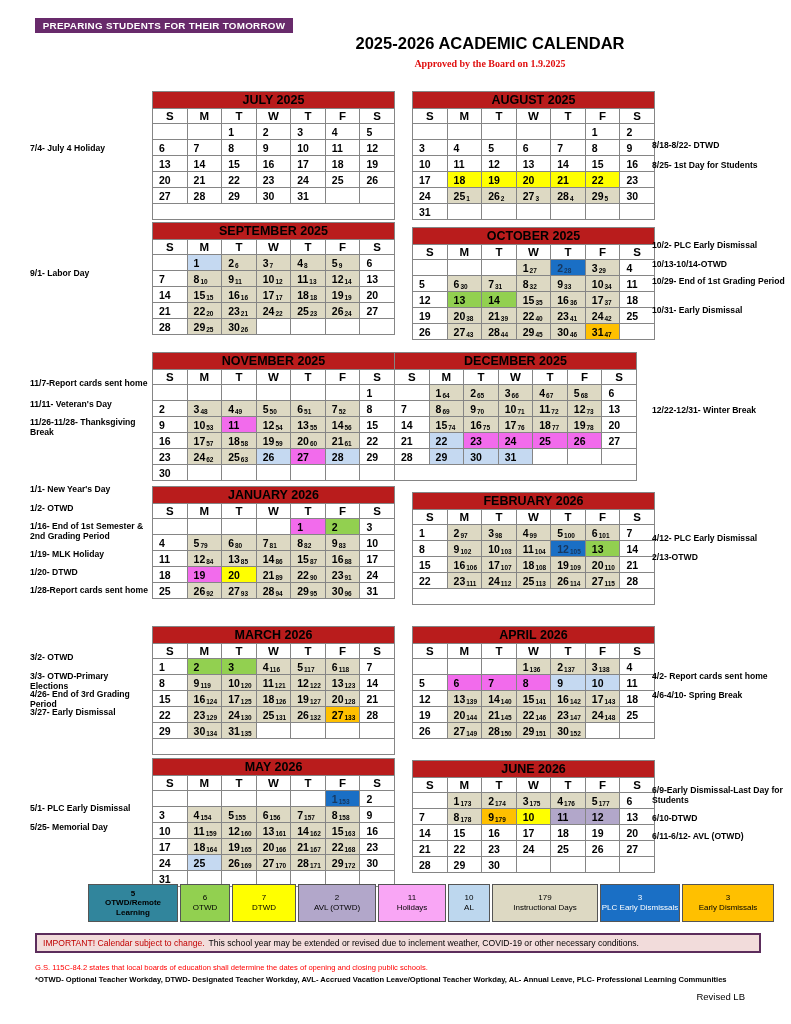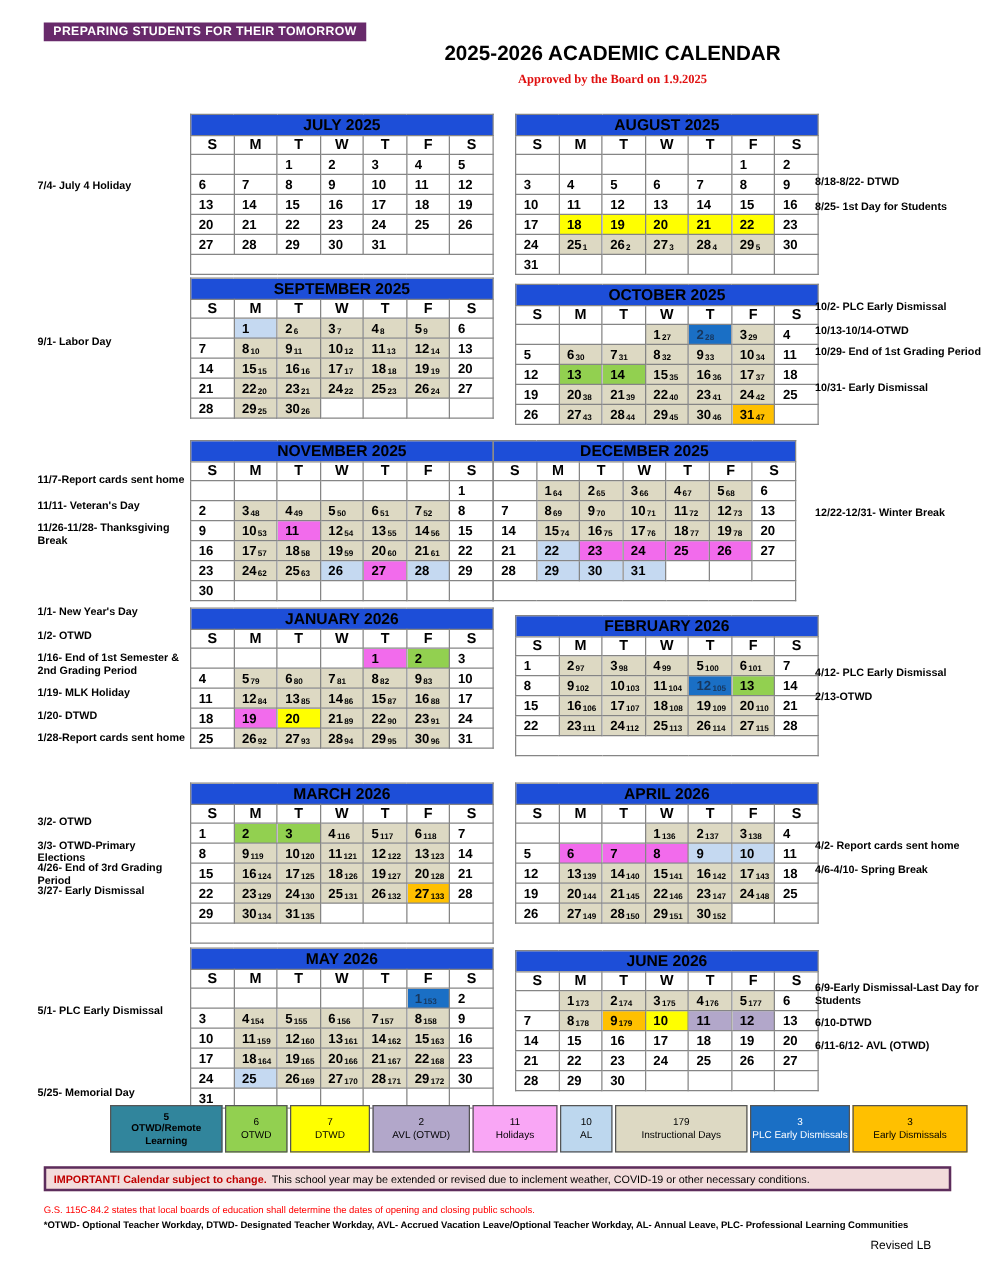--- a/index.html
+++ b/index.html
@@ -16,21 +16,21 @@
   .tagline{margin-top:4px;background:#682A6B;color:#fff;font-size:9.8px;font-weight:bold;
            text-align:center;padding:2px 0;letter-spacing:.3px;}
   .title-block{position:absolute;left:320px;top:34px;width:340px;text-align:center;}
   .page-title{font-size:16.5px;font-weight:bold;color:#000;}
   .page-subtitle{font-size:10px;font-weight:bold;color:#E01010;margin-top:5px;font-family:Liberation Serif, serif;}
 
   
   .month{position:absolute;width:243px;}
   .month table{border-collapse:collapse;table-layout:fixed;width:243px;border:1px solid #4d4d4d;}
   .month td{border:1px solid #858585;padding:0;overflow:hidden;white-space:nowrap;}
-  .mtitle{height:16px;font-size:12.5px;font-weight:bold;text-align:center;background:#1d4ed8;}
+  .mtitle{height:16px;font-size:12.5px;font-weight:bold;text-align:center;background:#b91c1c;}
   .dow{height:14px;font-size:11.5px;font-weight:bold;text-align:center;background:#fff;}
   .day{height:15px;font-size:10.5px;font-weight:bold;padding-left:6px !important;background:#fff;}
   .sub{font-size:6.5px;font-weight:bold;vertical-align:-1px;margin-left:1px;}
   .c-i{background:#DDD9C3 !important;}
   .c-y{background:#FFFF00 !important;}
   .c-g{background:#92D050 !important;}
   .c-p{background:#F26BEC !important;}
   .c-b{background:#C5D9F1 !important;}
   .c-B{background:#1A6FC5 !important;color:#17375E;}
   .c-o{background:#FFC000 !important;}
@@ -49,21 +49,21 @@
 
   
   .legend{position:absolute;left:88px;top:884px;height:38px;display:flex;gap:2px;}
   .legend-item{border:1px solid #555;display:flex;flex-direction:column;justify-content:center;
                text-align:center;font-size:8px;line-height:1.2;padding:1px 0;}
   .legend-item.lbold{font-weight:bold;}
 
   
   .important{position:absolute;left:35px;top:933px;width:710px;border:2px solid #5C2D5C;
              background:#F2DCDB;padding:3px 6px;font-size:8.6px;}
-  .imp-strong{color:#C00000;font-weight:bold;margin-right:4px;}
+  .imp-strong{color:#C00000;font-weight:normal;margin-right:4px;}
   .imp-rest{color:#000;}
   .statute{position:absolute;left:35px;top:963px;width:740px;font-size:7.6px;color:#FF0000;}
   .abbrev{position:absolute;left:35px;top:975px;width:745px;font-size:7.6px;font-weight:bold;color:#000;}
   .revised{position:absolute;left:600px;top:991px;width:145px;text-align:right;font-size:9.5px;color:#000;}
 </style>
 </head>
 <body>
 
 <div class="page">
 
@@ -875,21 +875,21 @@
       <div class="note note-left" style="top: 503px;">1/2- OTWD</div>
       <div class="note note-left" style="top: 521px;">1/16- End of 1st Semester &amp; 2nd Grading Period</div>
       <div class="note note-left" style="top: 549px;">1/19- MLK Holiday</div>
       <div class="note note-left" style="top: 567px;">1/20- DTWD</div>
       <div class="note note-left" style="top: 585px;">1/28-Report cards sent home</div>
       <div class="note note-left" style="top: 652px;">3/2- OTWD</div>
       <div class="note note-left" style="top: 671px;">3/3- OTWD-Primary Elections</div>
       <div class="note note-left" style="top: 689px;">4/26- End of 3rd Grading Period</div>
       <div class="note note-left" style="top: 707px;">3/27- Early Dismissal</div>
       <div class="note note-left" style="top: 803px;">5/1- PLC Early Dismissal</div>
-      <div class="note note-left" style="top: 822px; margin-top: 47px;">5/25- Memorial Day</div>
+      <div class="note note-left" style="top: 822px;">5/25- Memorial Day</div>
       <div class="note note-right" style="top: 140px;">8/18-8/22- DTWD</div>
       <div class="note note-right" style="top: 160px;">8/25- 1st Day for Students</div>
       <div class="note note-right" style="top: 240px;">10/2- PLC Early Dismissal</div>
       <div class="note note-right" style="top: 259px;">10/13-10/14-OTWD</div>
       <div class="note note-right" style="top: 276px;">10/29- End of 1st Grading Period</div>
       <div class="note note-right" style="top: 305px;">10/31- Early Dismissal</div>
       <div class="note note-right" style="top: 405px;">12/22-12/31- Winter Break</div>
       <div class="note note-right" style="top: 533px;">4/12- PLC Early Dismissal</div>
       <div class="note note-right" style="top: 552px;">2/13-OTWD</div>
       <div class="note note-right" style="top: 671px;">4/2- Report cards sent home</div>

